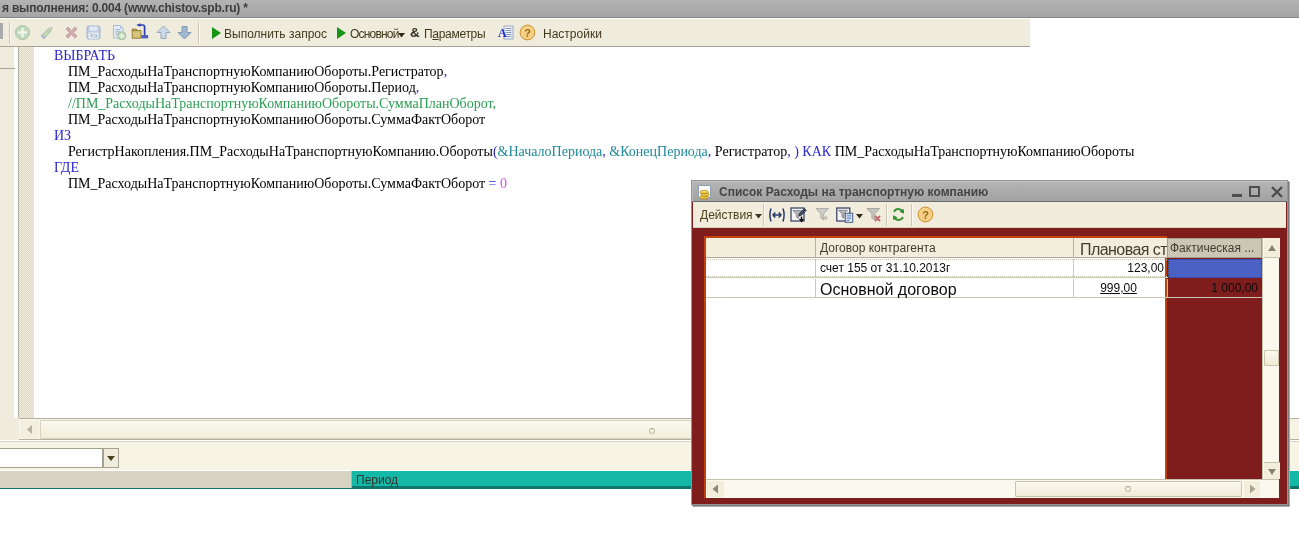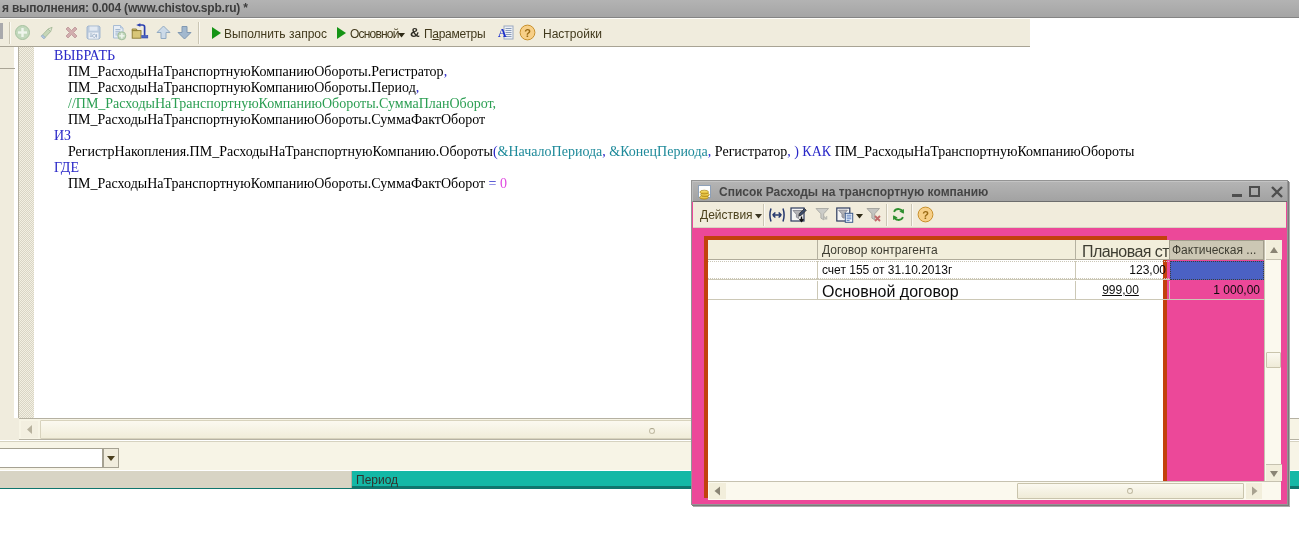--- a/index.html
+++ b/index.html
@@ -131,21 +131,21 @@
         <path d="M3 7 L11 7 L7 12 Z" fill="#4a3f1e"></path>
       </svg>
   </div>
 </div>
 
 <div class="abs" style="left:0;top:471px;width:1299px;height:18px;background:#14b8a6;border-bottom:3px solid #0f766e;">
   <div class="abs" style="left:0;top:0;width:352px;height:17px;background:#d8d4c4;border-right:1px solid #b8b4a2;"></div>
   <div class="abs" style="left:356px;top:2px;font-size:12px;color:#33322c;">Период</div>
 </div>
 
-<div class="abs" style="left:691px;top:180px;width:597px;height:325px;background:#ec4899;border:1px solid #949494;box-shadow:1px 1px 0 #7a7a7a, 2px 2px 0 #ababab;">
+<div class="abs" style="left:691px;top:180px;width:597px;height:325px;background:#7f1d1d;border:1px solid #949494;box-shadow:1px 1px 0 #7a7a7a, 2px 2px 0 #ababab;">
 
   <div class="abs" style="left:0;top:0;width:595px;height:21px;background:linear-gradient(#b4b4b4,#a2a2a2);border-top:1px solid #c4c4c4;border-left:1px solid #bcbcbc;border-bottom:1px solid #6d6d6d;">
     <div class="abs" style="left:5px;top:3px;width:13px;height:13px;background:#fdfdfd;border:1px solid #8da0b8;">
       <svg width="11" height="11" viewBox="0 0 11 11">
         <defs>
             <linearGradient id="gold" x1="0" y1="0" x2="0" y2="1">
               <stop offset="0" stop-color="#ffef82"></stop>
               <stop offset="1" stop-color="#d8a820"></stop>
             </linearGradient>
           </defs>
@@ -202,21 +202,21 @@
       <path d="M13 11.2 A5 5 0 0 1 3.7 10.3" fill="none" stroke="#2f8f2f" stroke-width="1.8"></path>
       <path d="M3 14 L3.3 9.3 L7.6 11.5 Z" fill="#2f8f2f"></path>
     </svg>
     <div class="sep" style="left:218px;top:2px;"></div>
     <svg class="abs" style="left:224px;top:4px;" width="17" height="17" viewBox="0 0 17 17">
       <circle cx="8.5" cy="8.5" r="7.4" fill="#f7cf87" stroke="#c8912e"></circle>
       <text x="5.2" y="12.6" font-size="11" font-weight="bold" fill="#9a6a14" font-family="Liberation Sans">?</text>
     </svg>
   </div>
 
-  <div class="abs" style="left:12px;top:55px;width:463px;height:262px;background:#fff;border:4px solid #c2410c;">
+  <div class="abs" style="left:12px;top:55px;width:463px;height:262px;background:#fff;border:2px solid #c2410c;">
 
     <div class="abs" style="left:0;top:0;width:573px;height:20px;background:#f2eedb;border-bottom:1px solid #b0ab9a;">
       <div class="abs" style="left:109px;top:0;width:1px;height:20px;background:#b5b1a0;"></div>
       <div class="abs" style="left:367px;top:0;width:1px;height:20px;background:#b5b1a0;"></div>
       <div class="abs" style="left:114px;top:3px;font-size:12px;color:#3e3d32;">Договор контрагента</div>
       <div class="abs" style="left:374px;top:3px;font-size:16px;color:#3e3d32;letter-spacing:-0.55px;">Плановая стои...</div>
       <div class="abs" style="left:461px;top:0;width:95px;height:20px;background:#ccc7b4;border:1px solid #a29d8c;"></div>
       <div class="abs" style="left:464px;top:3px;font-size:12px;color:#3e3d32;">Фактическая ...</div>
       <div class="abs" style="left:556px;top:0;width:1px;height:20px;background:#b5b1a0;"></div>
     </div>

